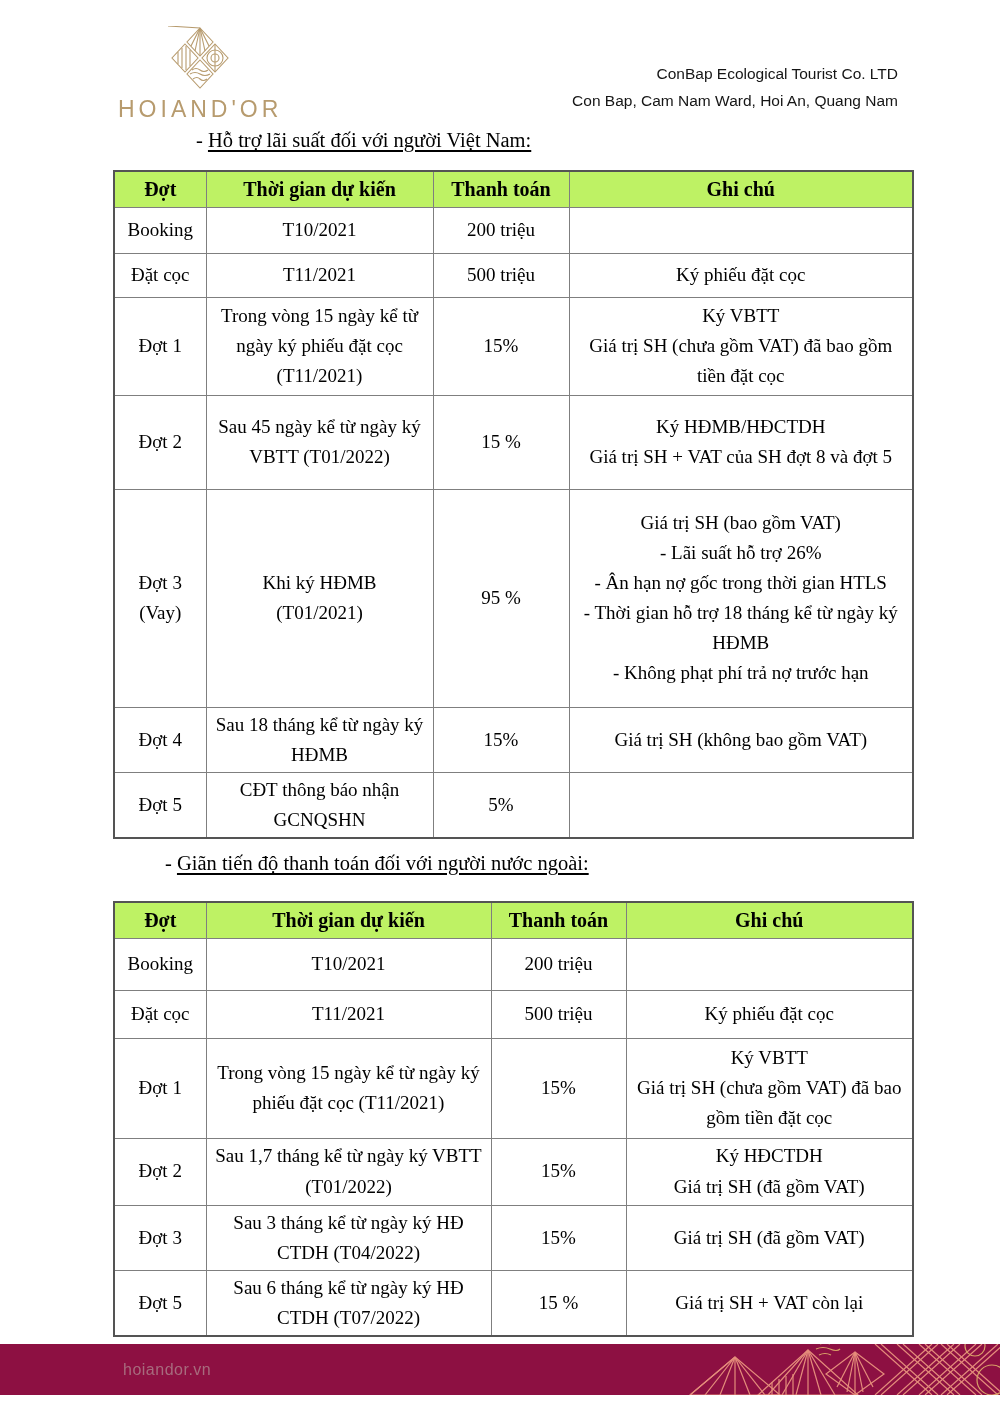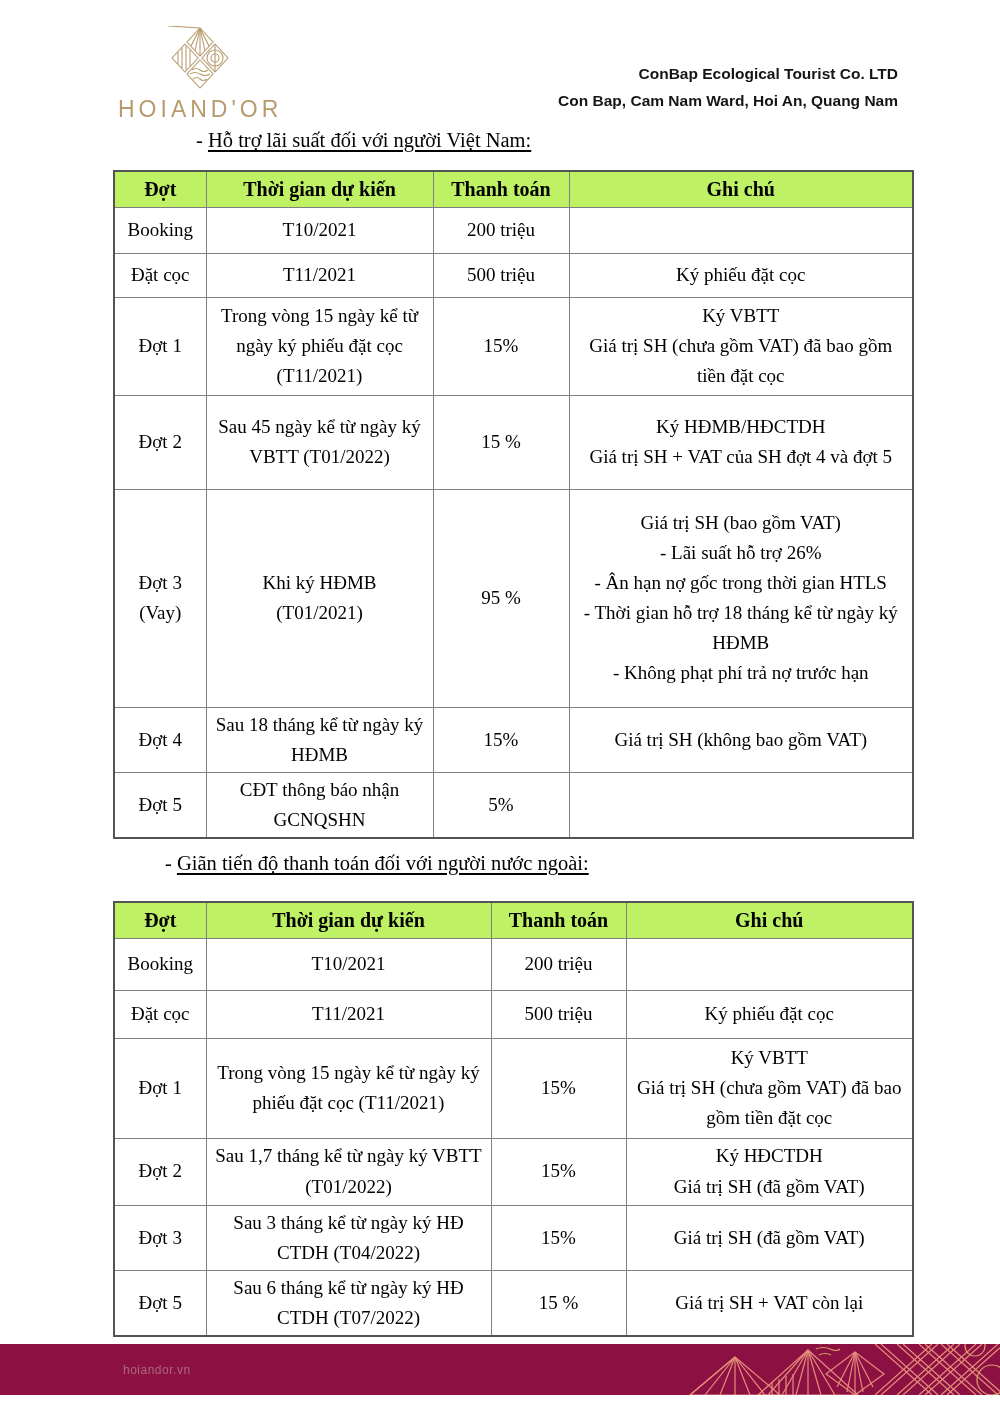--- a/index.html
+++ b/index.html
@@ -31,21 +31,21 @@
     color: #b79b6e;
     text-transform: uppercase;
     white-space: nowrap;
   }
   .company-block {
     position: absolute;
     right: 102px;
     top: 60px;
     text-align: right;
     font-family: "Liberation Sans", sans-serif;
-    font-weight: 700;
+    font-weight: 400;
     font-size: 15.5px;
     line-height: 1.75;
     color: #151515;
   }
 
   
   .section-title {
     position: absolute;
     font-size: 20.5px;
     color: #000;
@@ -116,21 +116,21 @@
     height: 51px;
     background: #8d1042;
     overflow: hidden;
   }
   .footer-website {
     position: absolute;
     left: 123px;
     top: 50%;
     transform: translateY(-50%);
     font-family: "Liberation Sans", sans-serif;
-    font-size: 12px;
+    font-size: 16px;
     letter-spacing: 0.5px;
     color: #a76b7d;
   }
   .footer-pattern {
     position: absolute;
     right: 0;
     top: 0;
     height: 51px;
   }
 </style>
@@ -211,21 +211,21 @@
         <td>Trong vòng 15 ngày kể từ ngày ký phiếu đặt cọc (T11/2021)</td>
         <td>15%</td>
         <td>Ký VBTT
 Giá trị SH (chưa gồm VAT) đã bao gồm tiền đặt cọc</td>
       </tr>
       <tr class="r3">
         <td>Đợt 2</td>
         <td>Sau 45 ngày kể từ ngày ký VBTT (T01/2022)</td>
         <td>15 %</td>
         <td>Ký HĐMB/HĐCTDH
-Giá trị SH + VAT của SH đợt 4 và đợt 5</td>
+Giá trị SH + VAT của SH đợt 8 và đợt 5</td>
       </tr>
       <tr class="r4">
         <td>Đợt 3
 (Vay)</td>
         <td>Khi ký HĐMB
 (T01/2021)</td>
         <td>95 %</td>
         <td class="note-left">Giá trị SH (bao gồm VAT)
 - Lãi suất hỗ trợ 26%
 - Ân hạn nợ gốc trong thời gian HTLS

